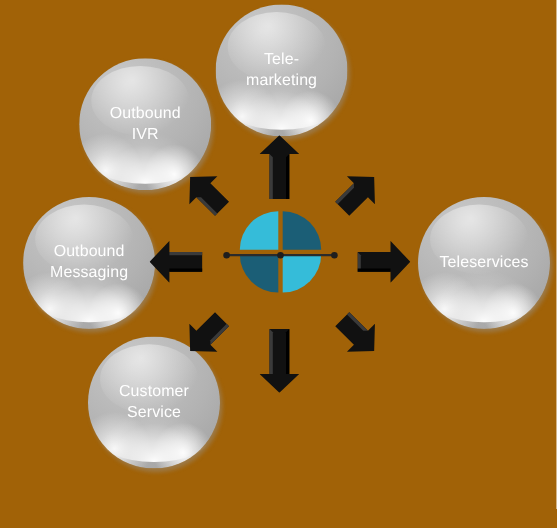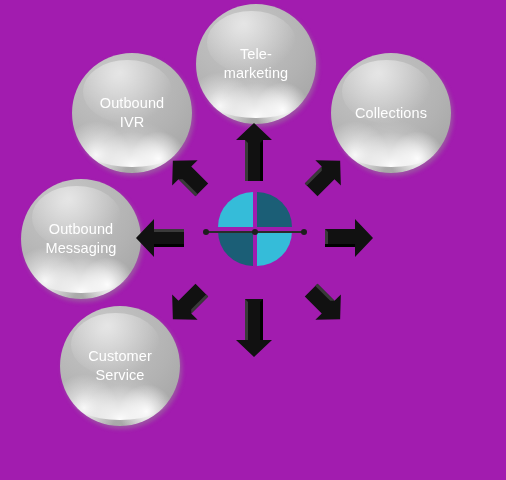--- a/index.html
+++ b/index.html
@@ -7,21 +7,21 @@
     padding: 0;
     background: #ffffff;
   }
   body {
     font-family: "Liberation Sans", sans-serif;
   }
   #canvas {
     position: relative;
     width: 506px;
     height: 480px;
-    background: #a21caf;
+    background: #a16207;
     overflow: hidden;
   }
 
   
   .sphere {
     position: absolute;
     width: 120px;
     height: 120px;
     border-radius: 50%;
     background:
@@ -68,21 +68,21 @@
     padding: 0 8px;
     white-space: pre-line;
   }
 
   
   #sphere-0 { left: 196px; top:   4px; }   
   #sphere-1 { left: 331px; top:  53px; }   
   #sphere-2 { left: 380px; top: 179px; }   
   #sphere-3 { left: 331px; top: 306px; }   
   #sphere-4 { left: 196px; top: 355px; }   
-  #sphere-5 { left:  60px; top: 306px; text-align: center; }   
+  #sphere-5 { left:  80px; top: 306px; text-align: center; }   
   #sphere-6 { left:  21px; top: 179px; }   
   #sphere-7 { left:  72px; top:  53px; }   
 
   
   #hub {
     position: absolute;
     left: 218px;
     top: 192px;
     width: 74px;
     height: 74px;
@@ -142,22 +142,22 @@
 </style>
 </head>
 <body>
 
 <div id="canvas">
 
   <div class="sphere" id="sphere-0">
     <span class="sphere-label">Tele-
 marketing</span>
   </div>
-  <div class="sphere" id="sphere-1">
-    <span class="sphere-label">Collections</span>
+  <div class="sphere" id="sphere-2">
+    <span class="sphere-label">Teleservices</span>
   </div>
   <div class="sphere" id="sphere-5">
     <span class="sphere-label">Customer
 Service</span>
   </div>
   <div class="sphere" id="sphere-6">
     <span class="sphere-label">Outbound
 Messaging</span>
   </div>
   <div class="sphere" id="sphere-7">

